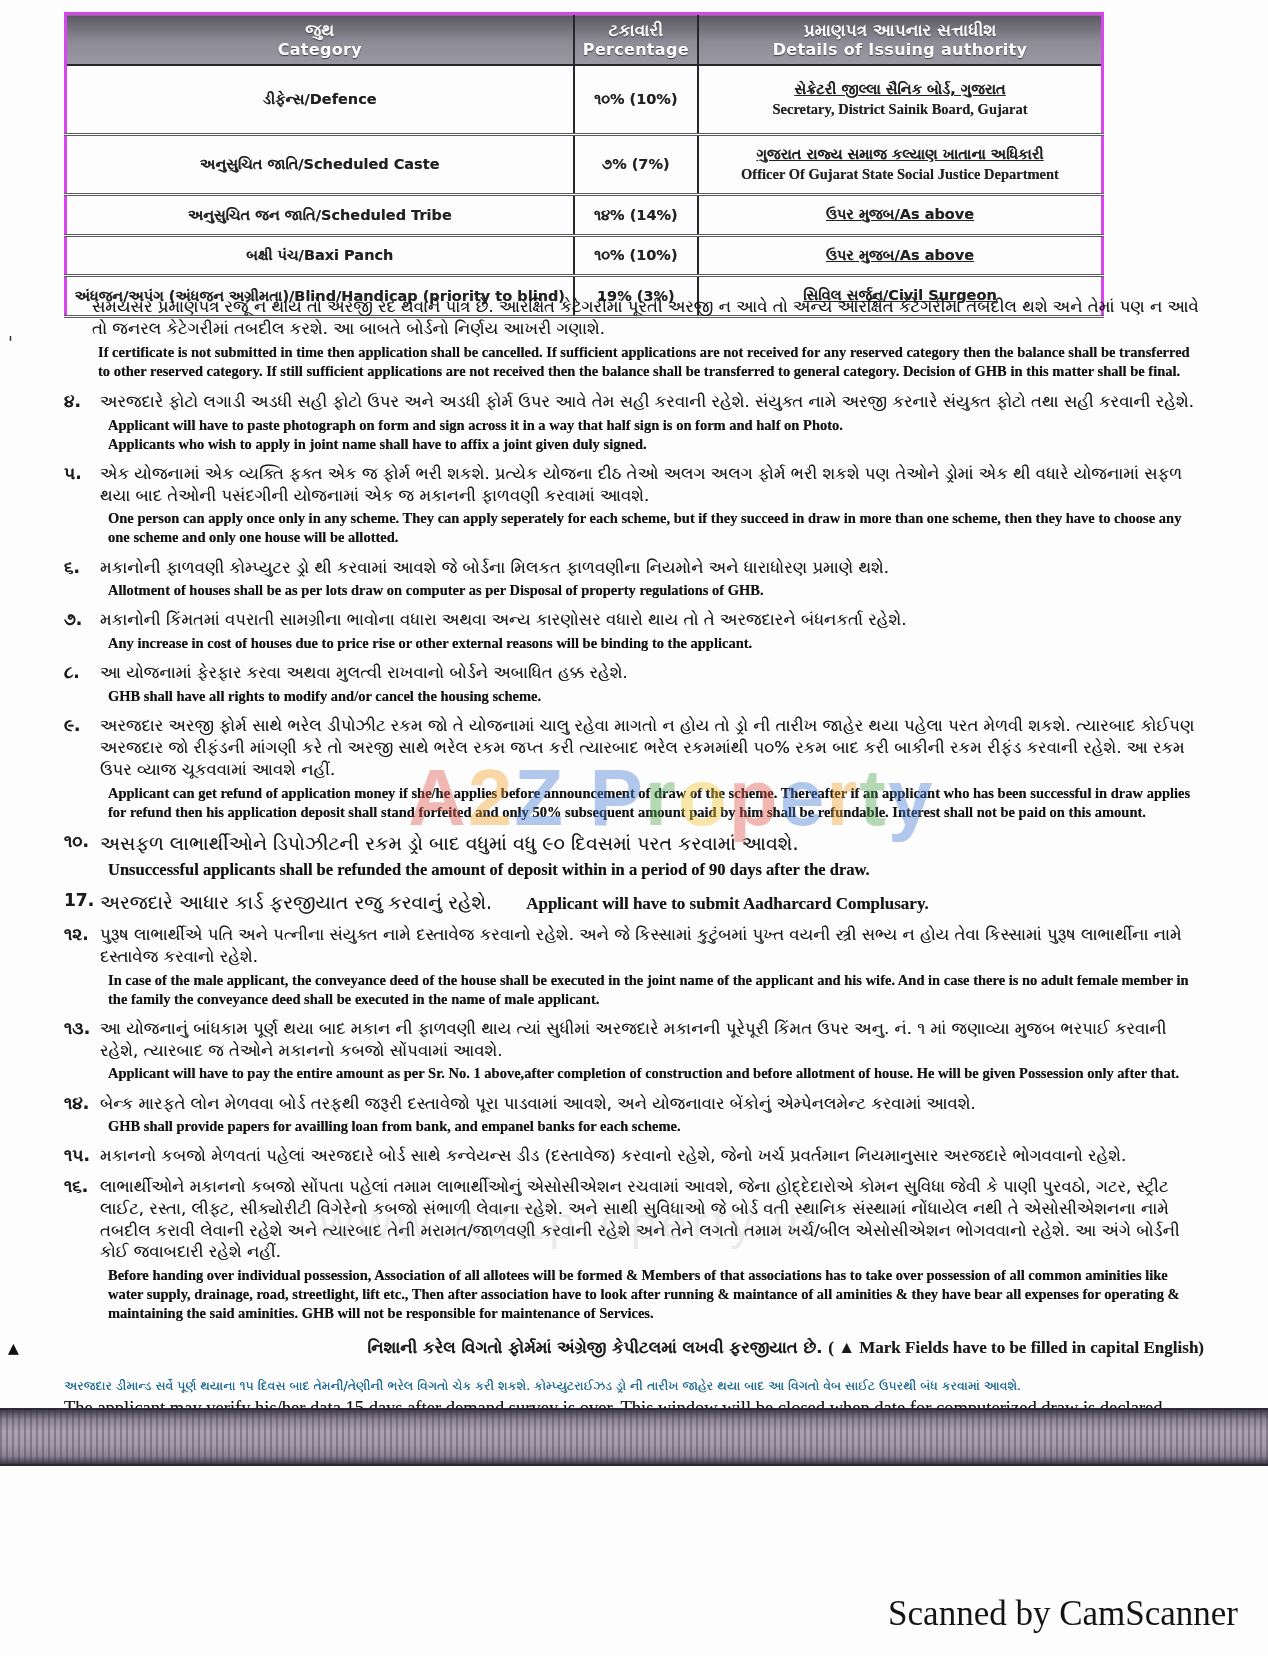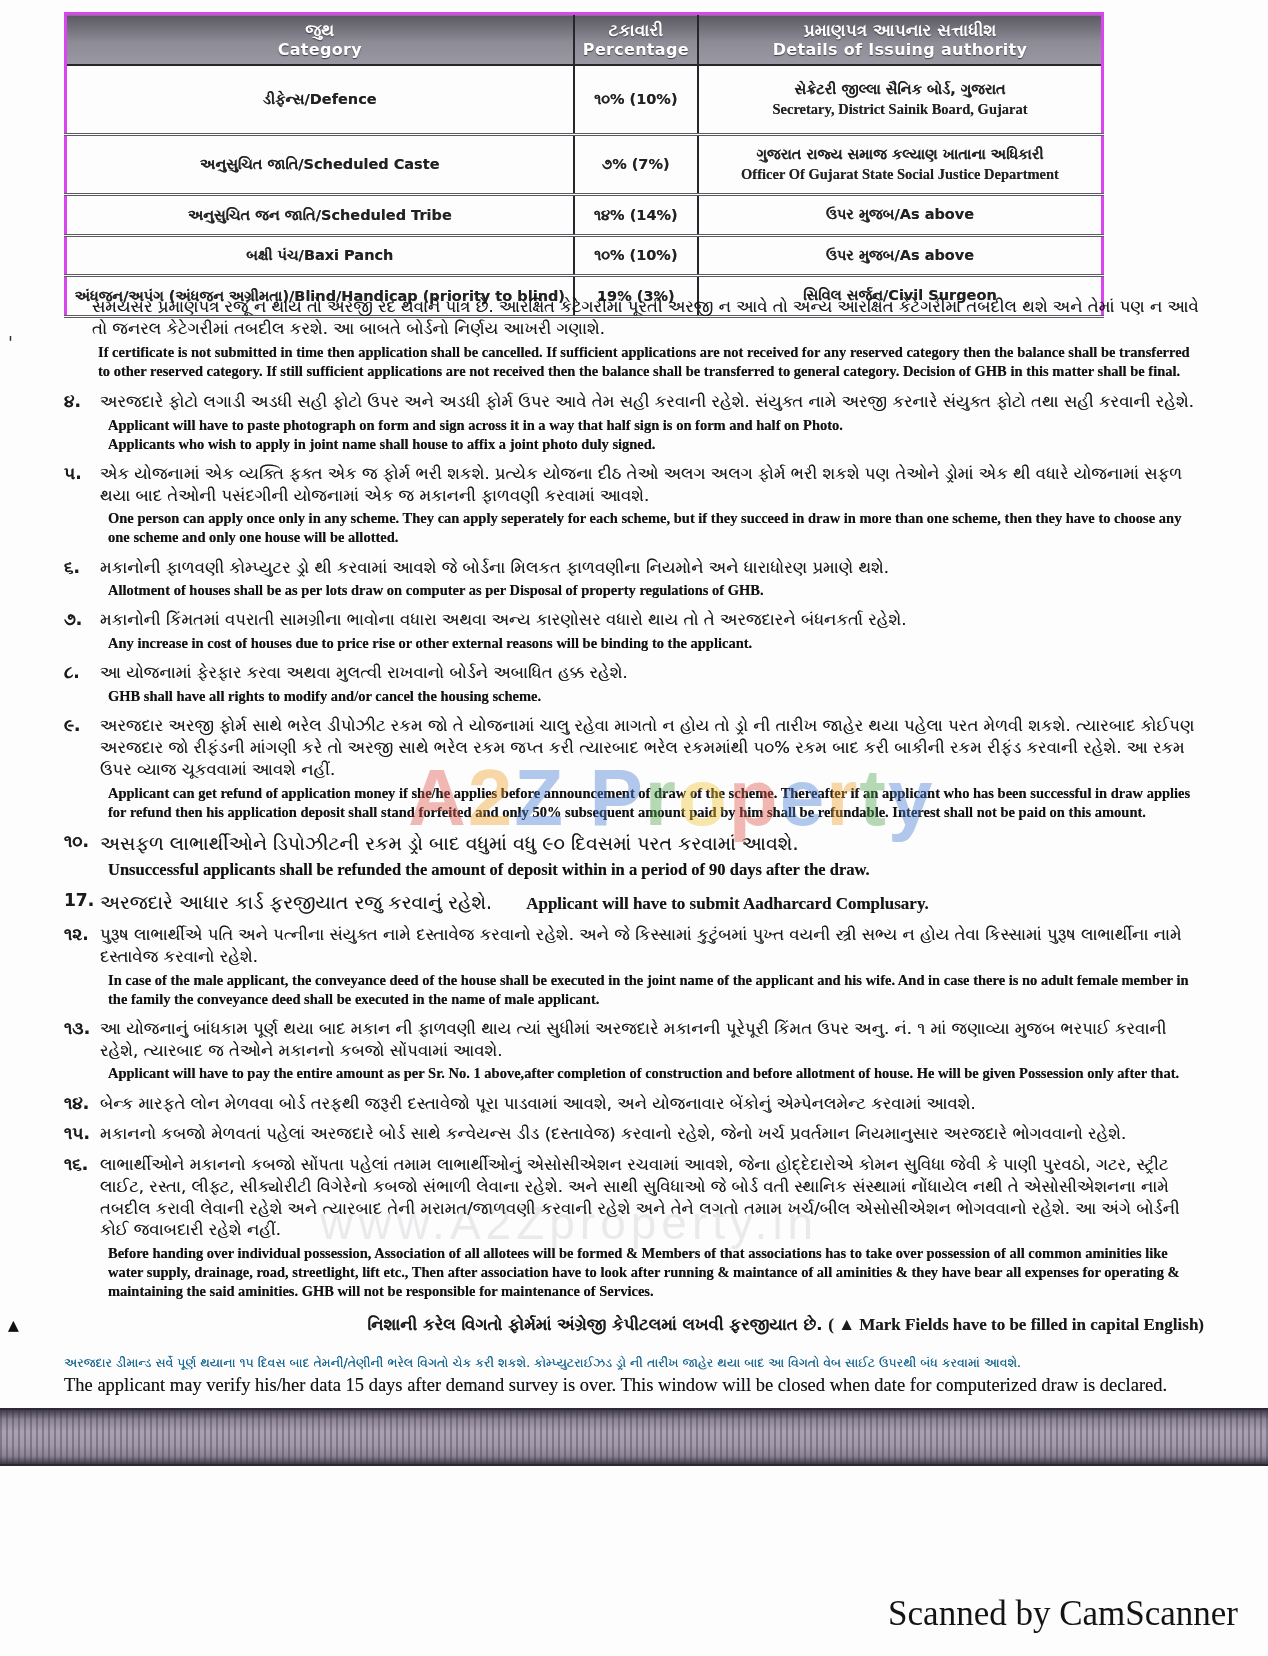--- a/index.html
+++ b/index.html
@@ -21,21 +21,21 @@
   .cat-table th .en{display:block;font-size:16px;font-weight:bold;letter-spacing:.3px;}
   .cat-table td{
     border-left:2px solid #26262b;border-right:2px solid #26262b;
     border-bottom:3px double #5a5a60;
     text-align:center;vertical-align:middle;padding:9px 6px;
     font-size:14.5px;font-weight:600;color:#222;
   }
   .cat-table tr:first-child td{padding:14px 6px;}
   .col-cat{width:49%;} .col-pct{width:12%;} .col-auth{width:39%;}
   .auth-cell div{line-height:1.35;font-family:"Liberation Serif",serif;font-weight:bold;}
-  .auth-cell div:first-child{font-family:"DejaVu Sans",sans-serif;}
+  .auth-cell div:first-child{font-family:"DejaVu Sans",sans-serif;text-decoration:underline;}
   
   .content{position:absolute;left:64px;top:296px;width:1140px;}
   .gu-text{font-size:16.5px;line-height:1.32;color:#17171a;}
   .en-text{font-family:"Liberation Serif",serif;font-weight:bold;font-size:14.5px;
            line-height:1.32;color:#121215;margin-top:3px;}
   .intro{margin-bottom:10px;padding-left:28px;}
   .intro .en-text{padding-left:6px;}
   .item{display:grid;grid-template-columns:36px 1fr;margin-bottom:9px;}
   .item .num{font-size:17px;font-weight:bold;}
   .item .en-wrap{padding-left:8px;}
@@ -157,21 +157,21 @@
       <div class="en-text">If certificate is not submitted in time then application shall be cancelled. If sufficient applications are not received for any reserved category then the balance shall be transferred to other reserved category. If still sufficient applications are not received then the balance shall be transferred to general category. Decision of GHB in this matter shall be final.</div>
     </div>
 
     <div>
       <div class="item">
         <div class="num">૪.</div>
         <div>
           <div class="gu-text">અરજદારે ફોટો લગાડી અડધી સહી ફોટો ઉપર અને અડધી ફોર્મ ઉપર આવે તેમ સહી કરવાની રહેશે.  સંયુક્ત નામે અરજી કરનારે સંયુક્ત ફોટો તથા સહી કરવાની રહેશે.</div>
           <div class="en-text en-wrap">
               <div>Applicant  will have to paste photograph on form and sign across it in a way that half sign is on form and half on Photo.</div>
-              <div>Applicants who wish to apply in joint name shall house to affix a joint photo duly signed.</div>
+              <div>Applicants who wish to apply in joint name shall have to affix a joint given duly signed.</div>
             </div>
         </div>
       </div>
 
       <div class="item">
         <div class="num">૫.</div>
         <div>
           <div class="gu-text">એક યોજનામાં એક વ્યક્તિ ફક્ત એક જ ફોર્મ ભરી શકશે. પ્રત્યેક યોજના દીઠ તેઓ અલગ અલગ ફોર્મ ભરી શકશે પણ તેઓને ડ્રોમાં એક થી વધારે યોજનામાં સફળ થયા બાદ તેઓની પસંદગીની યોજનામાં એક જ મકાનની ફાળવણી કરવામાં આવશે.</div>
           <div class="en-text en-wrap">
               <div>One person can apply once only in any scheme. They can apply seperately for each scheme, but if they succeed in draw in more than one scheme, then they have to choose any one scheme and only one house will be allotted.</div>
@@ -254,20 +254,23 @@
           <div class="en-text en-wrap">
               <div>Applicant  will have to pay the entire amount as per Sr. No.  1 above,after completion of construction and before allotment of house. He will be given Possession only after that.</div>
             </div>
         </div>
       </div>
 
       <div class="item">
         <div class="num">૧૪.</div>
         <div>
           <div class="gu-text">બેન્ક મારફતે લોન મેળવવા બોર્ડ તરફથી જરૂરી દસ્તાવેજો પૂરા પાડવામાં આવશે, અને યોજનાવાર બેંકોનું એમ્પેનલમેન્ટ કરવામાં આવશે.</div>
+          <div class="en-text en-wrap">
+              <div>GHB shall provide papers for availling loan from bank, and empanel banks for each scheme.</div>
+            </div>
         </div>
       </div>
 
       <div class="item">
         <div class="num">૧૫.</div>
         <div>
           <div class="gu-text">મકાનનો કબજો મેળવતાં પહેલાં અરજદારે બોર્ડ સાથે કન્વેયન્સ ડીડ (દસ્તાવેજ) કરવાનો રહેશે, જેનો ખર્ચ પ્રવર્તમાન નિયમાનુસાર અરજદારે ભોગવવાનો રહેશે.</div>
         </div>
       </div>
 

